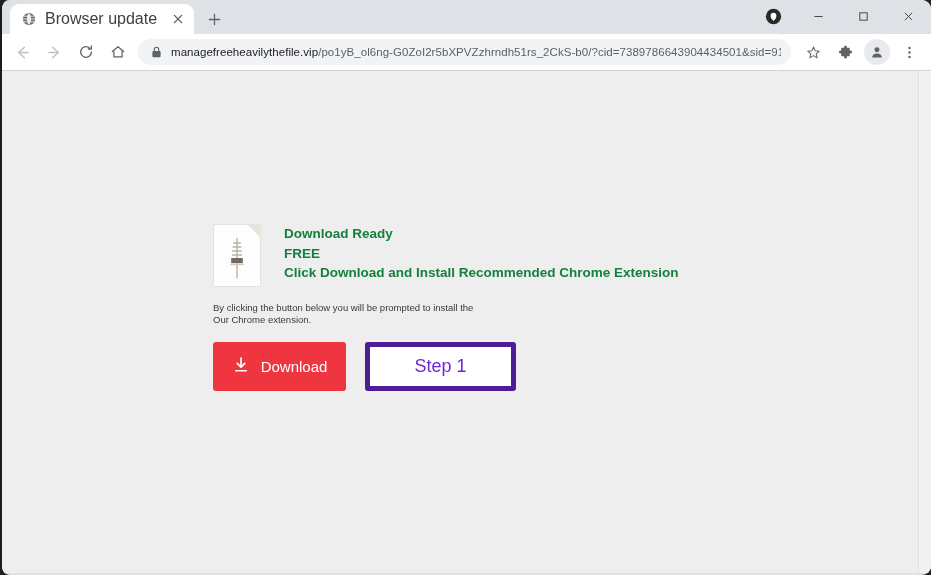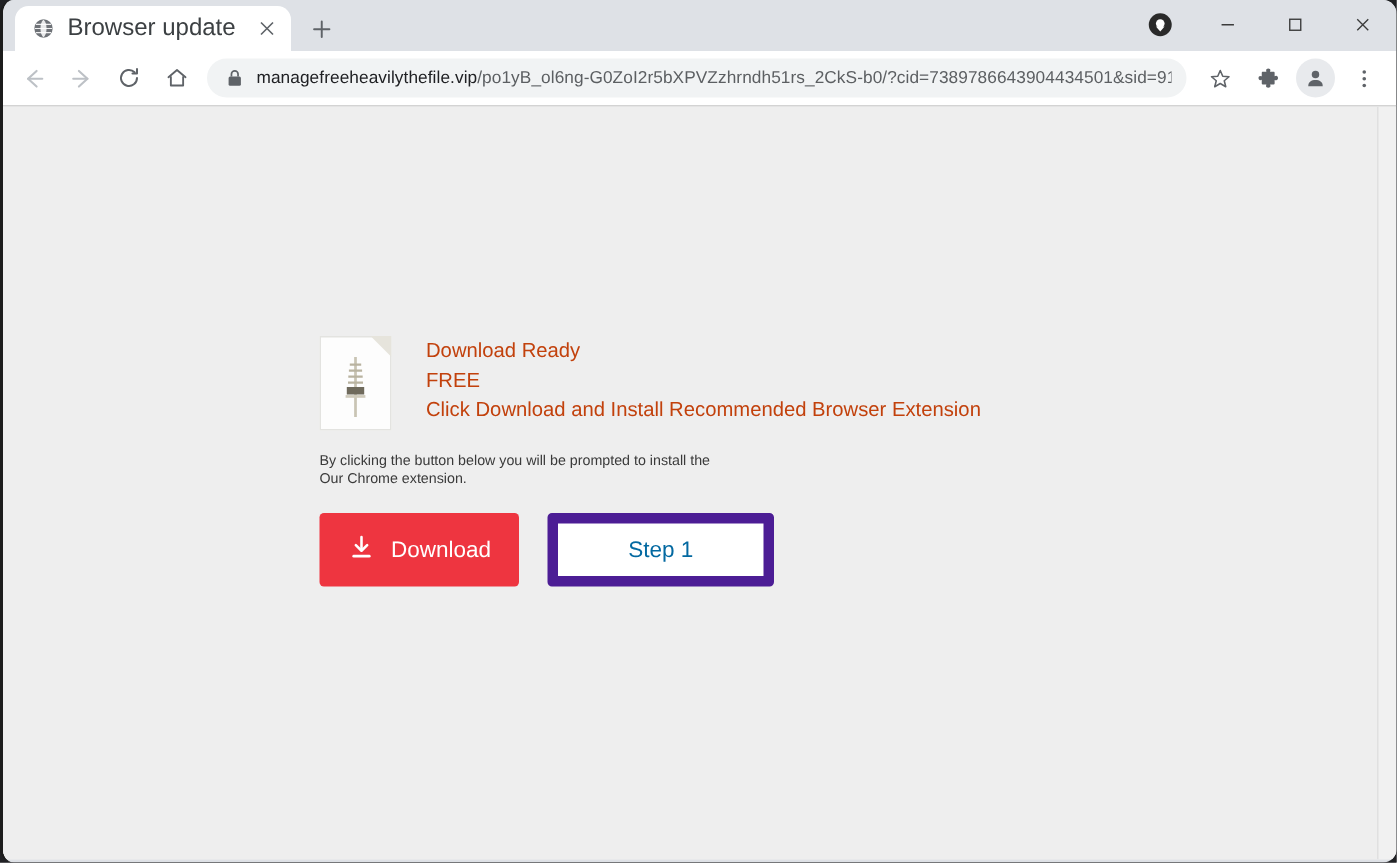--- a/index.html
+++ b/index.html
@@ -209,23 +209,24 @@
     left: 50%;
     top: 13px;
     transform: translateX(-50%);
     width: 20px;
     height: 42px;
   }
 
   .hero-text { padding-top: 1px; }
   .hero-line {
     font-size: 13.5px;
-    color: #c2410c;
+    color: #15803d;
     line-height: 19.5px;
     white-space: nowrap;
+    font-weight: bold;
   }
 
   .fineprint {
     margin-top: 15px;
     font-size: 9.5px;
     line-height: 11.5px;
     color: #3a3a3a;
   }
 
   .buttons {
@@ -246,27 +247,27 @@
     gap: 11px;
     color: #ffffff;
     font-size: 15px;
     font-family: "Liberation Sans", sans-serif;
   }
 
   .btn-step {
     width: 151px;
     height: 49px;
     background: #ffffff;
-    border: 7px solid #4c1d95;
+    border: 5px solid #4c1d95;
     border-radius: 3px;
     display: flex;
     align-items: center;
     justify-content: center;
-    color: #0369a1;
-    font-size: 15px;
+    color: #6d28d9;
+    font-size: 18px;
     font-family: "Liberation Sans", sans-serif;
   }
 
   .webstore {
     margin-top: 32px;
     display: flex;
     align-items: center;
     gap: 9px;
   }
 
@@ -444,21 +445,21 @@
               <path d="M5.2 13 L14.8 13" stroke="#b9b3a0" stroke-width="1.5"></path>
               <path d="M5.0 17 L15.0 17" stroke="#b9b3a0" stroke-width="1.5"></path>
               <rect x="4.2" y="20" width="11.6" height="5" fill="#6f6a5c"></rect>
               <rect x="3.4" y="25.4" width="13.2" height="1.8" fill="#cfcabb"></rect>
             </svg>
           </div>
 
           <div class="hero-text">
             <div class="hero-line">Download Ready</div>
             <div class="hero-line">FREE</div>
-            <div class="hero-line">Click Download and Install Recommended Browser Extension</div>
+            <div class="hero-line">Click Download and Install Recommended Chrome Extension</div>
           </div>
         </div>
 
         <div class="fineprint">
           <div>By clicking the button below you will be prompted to install the</div>
           <div>Our Chrome extension.</div>
         </div>
 
         <div class="buttons">
           <button class="btn-download">

